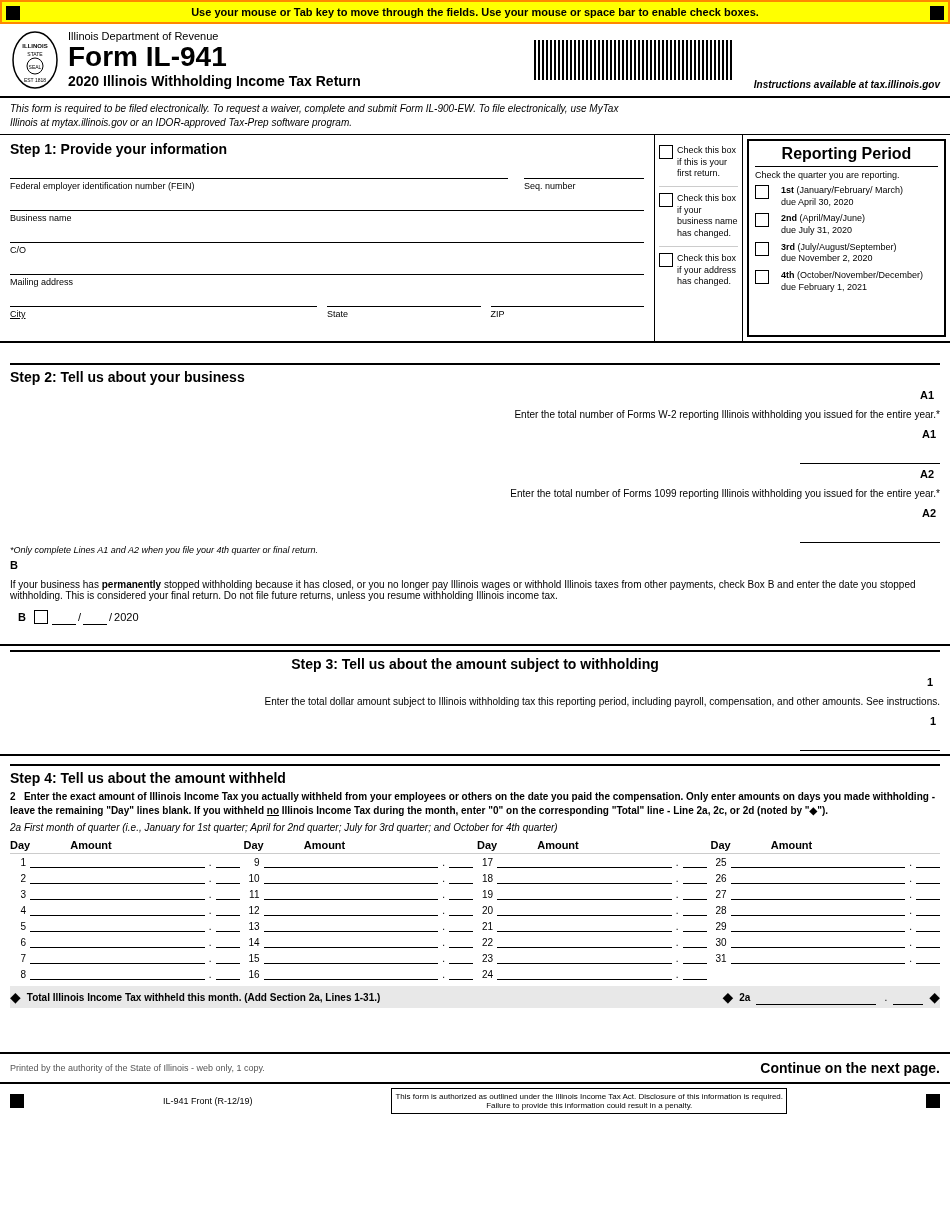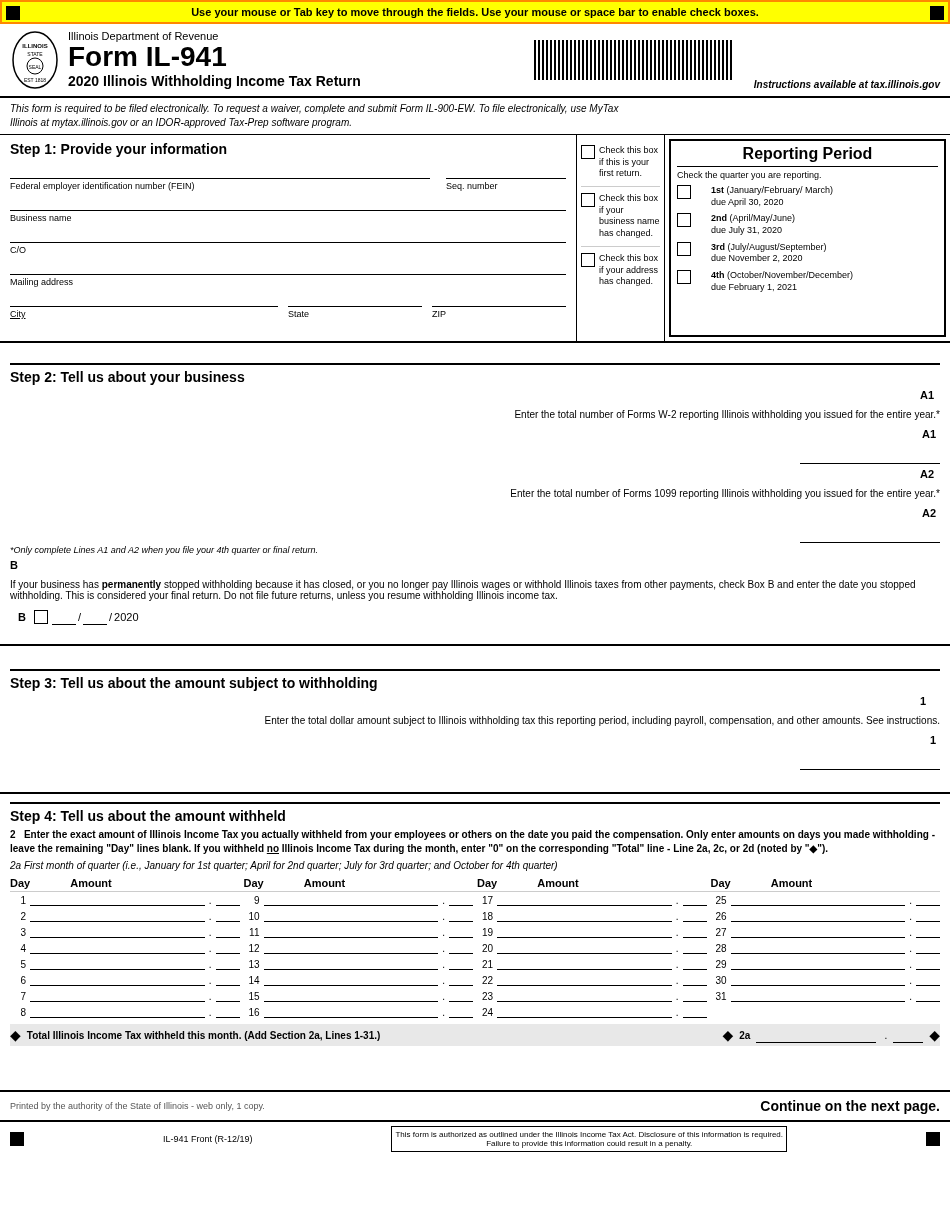--- a/index.html
+++ b/index.html
@@ -156,22 +156,23 @@
       font-size: 9px;
       font-style: italic;
       margin-bottom: 4px;
     }
 
     .step2-section {
       padding: 16px 10px;
       border-bottom: 2px solid #000;
     }
     .step3-section {
-      padding: 19px 10px;
+      padding: 0 10px;
       border-bottom: 2px solid #000;
+      text-align: center;
     }
     .step4-section {
       padding: 4px 10px;
     }
     .date-field {
       display: flex;
       align-items: center;
       gap: 2px;
       font-size: 11px;
     }
@@ -348,21 +349,21 @@
 
     .step1-fields {
       flex: 1;
       padding: 6px 10px 18px 10px;
     }
 
     .step1-sidebar {
       display: flex;
       flex-direction: row;
       border-left: 1px solid #000;
-      width: 374px;
+      width: 296px;
     }
 
     .sidebar-checks {
       width: 88px;
       border-right: 1px solid #000;
       padding: 4px 4px;
       display: flex;
       flex-direction: column;
       gap: 0;
     }
@@ -389,21 +390,21 @@
       padding-bottom: 3px;
       margin-bottom: 3px;
     }
     .rp-sub {
       font-size: 9px;
       margin-bottom: 5px;
     }
     .q-item {
       display: flex;
       align-items: flex-start;
-      gap: 20px;
+      gap: 12px;
       margin-bottom: 5px;
     }
     .q-text {
       font-size: 9px;
       line-height: 1.3;
     }
     .q-num { font-weight: bold; }
   </style>
 </head>
 <body>

